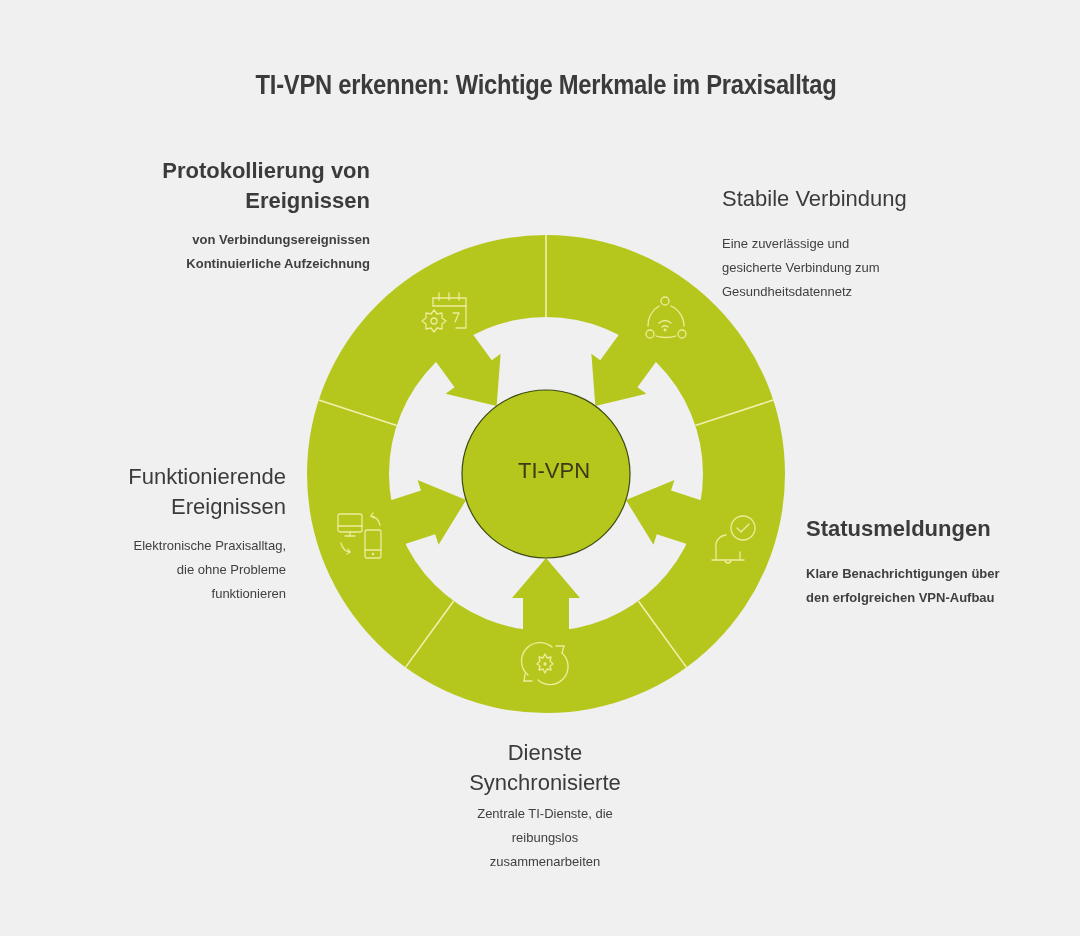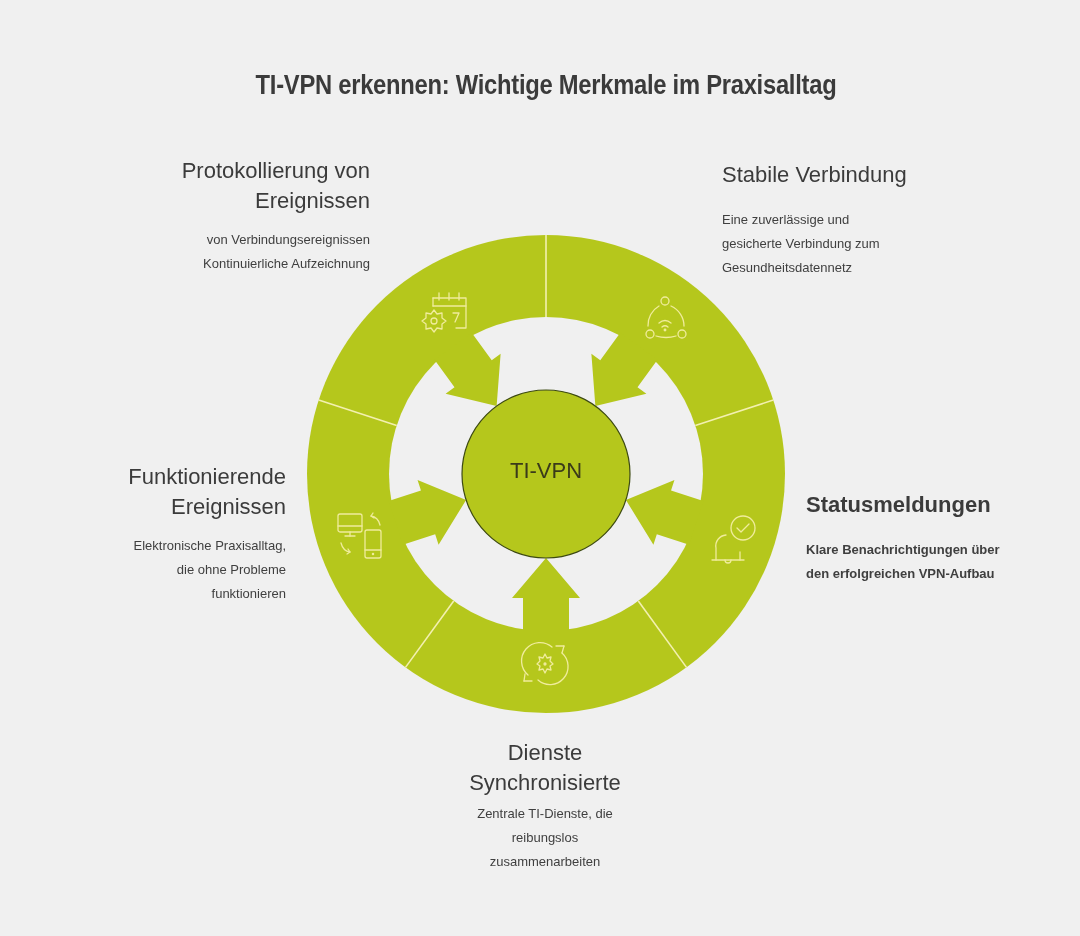--- a/index.html
+++ b/index.html
@@ -12,25 +12,25 @@
   .title {
     position: absolute; left: 0; top: 70px; width: 1092px; text-align: center;
     font-size: 27px; font-weight: bold; color: #3b3b3b; letter-spacing: -0.3px;
     transform: scaleX(0.88); transform-origin: 546px 0;
   }
   svg.diagram { position: absolute; left: 0; top: 0; }
   .block { position: absolute; }
   .block .head { font-size: 22px; line-height: 30px; color: #3b3b3b; }
   .block .desc { font-size: 13px; line-height: 24px; color: #3f3f3f; margin-top: 12px; }
   .right { text-align: right; }
-  .left { text-align: left; }
+  .left { text-align: left; margin-top: 24px; }
   .center { text-align: center; }
   .center-label {
     position: absolute; left: 462px; top: 458px; width: 168px; text-align: center;
-    font-size: 22px; color: #3a3a1a;
+    font-size: 22px; color: #3a3a1a; padding-left: 8px;
   }
 </style>
 </head>
 <body>
 
 <div class="title">TI-VPN erkennen: Wichtige Merkmale im Praxisalltag</div>
 
 <svg class="diagram" width="1080" height="936" viewBox="0 0 1080 936">
   <defs>
 
@@ -130,21 +130,21 @@
       <path d="M2,38 h8"></path>
       <path d="M2,38 l1,-7"></path>
       <path d="M23,11 l2,4 4,-1 -1,4 3,3 -3,2 1,4 -4,-1 -2,4 -2,-4 -4,1 1,-4 -3,-2 3,-3 -1,-4 4,1 z"></path>
       <circle cx="23" cy="21" r="1" fill="#f0ec9c"></circle>
     </g>
   </g>
 </svg>
 
 <div class="center-label">TI-VPN</div>
 
-<div class="block right" style="left:90px; top:156px; width:280px;">
+<div class="block right" style="left:90px; top:156px; width:280px;font-weight:bold;">
   <div class="head">
     <div>Protokollierung von</div>
     <div>Ereignissen</div>
   </div>
   <div class="desc">
     <div>von Verbindungsereignissen</div>
     <div>Kontinuierliche Aufzeichnung</div>
   </div>
 </div>
 

